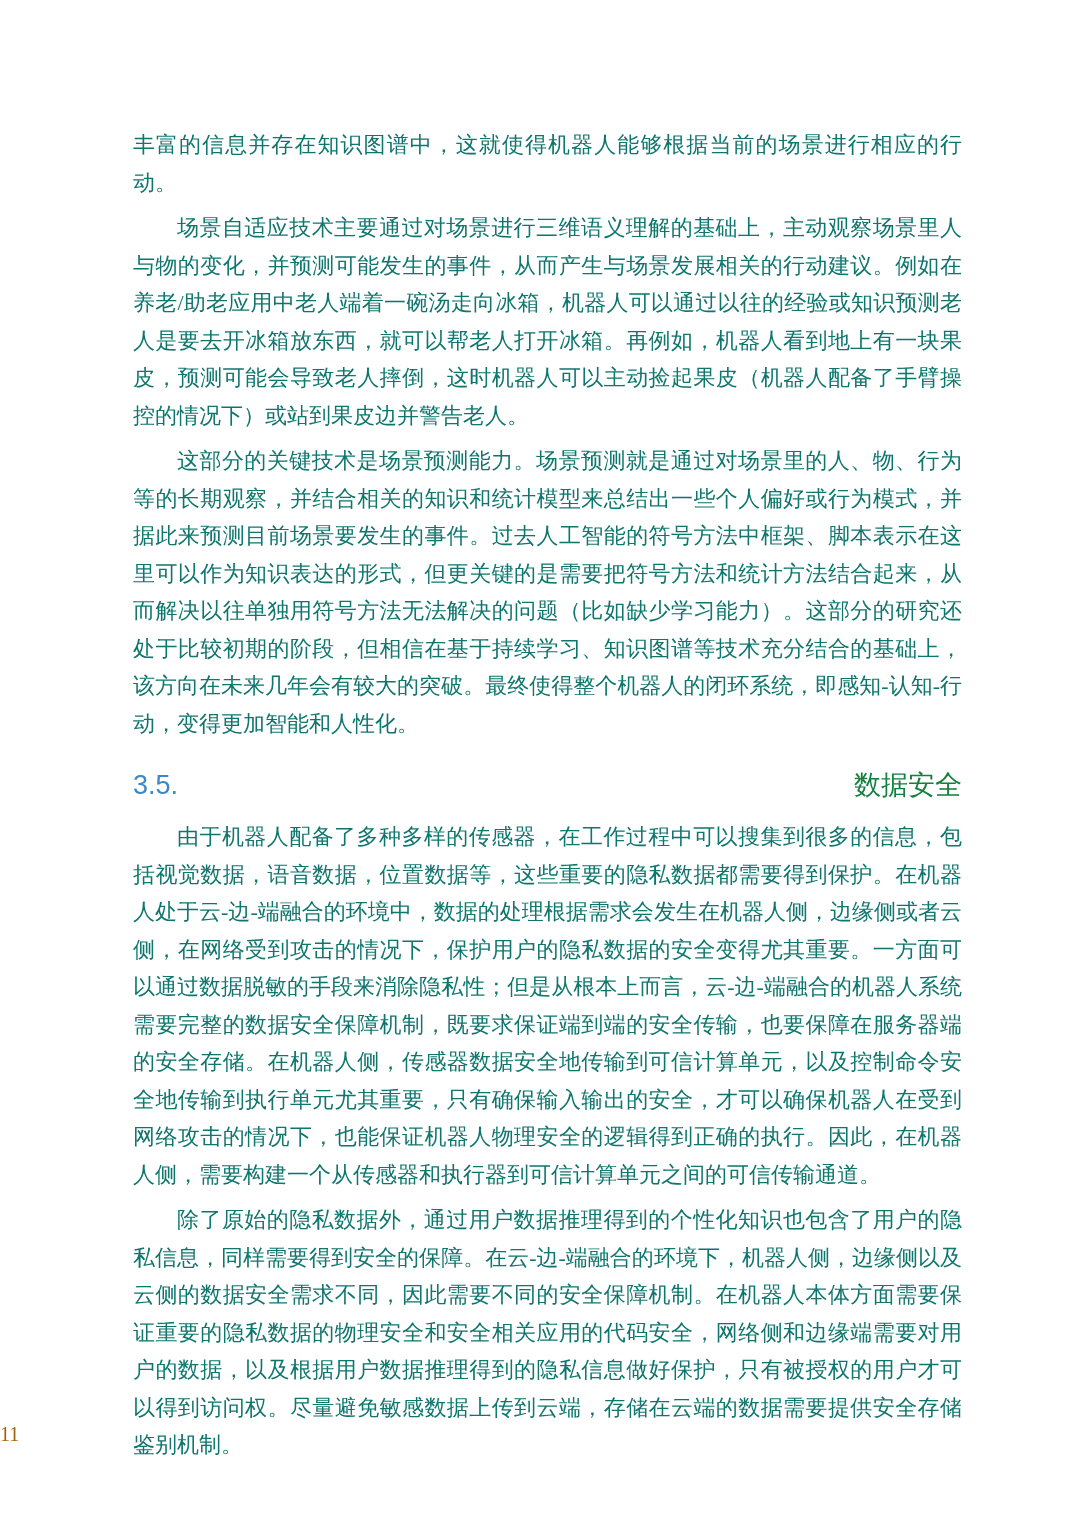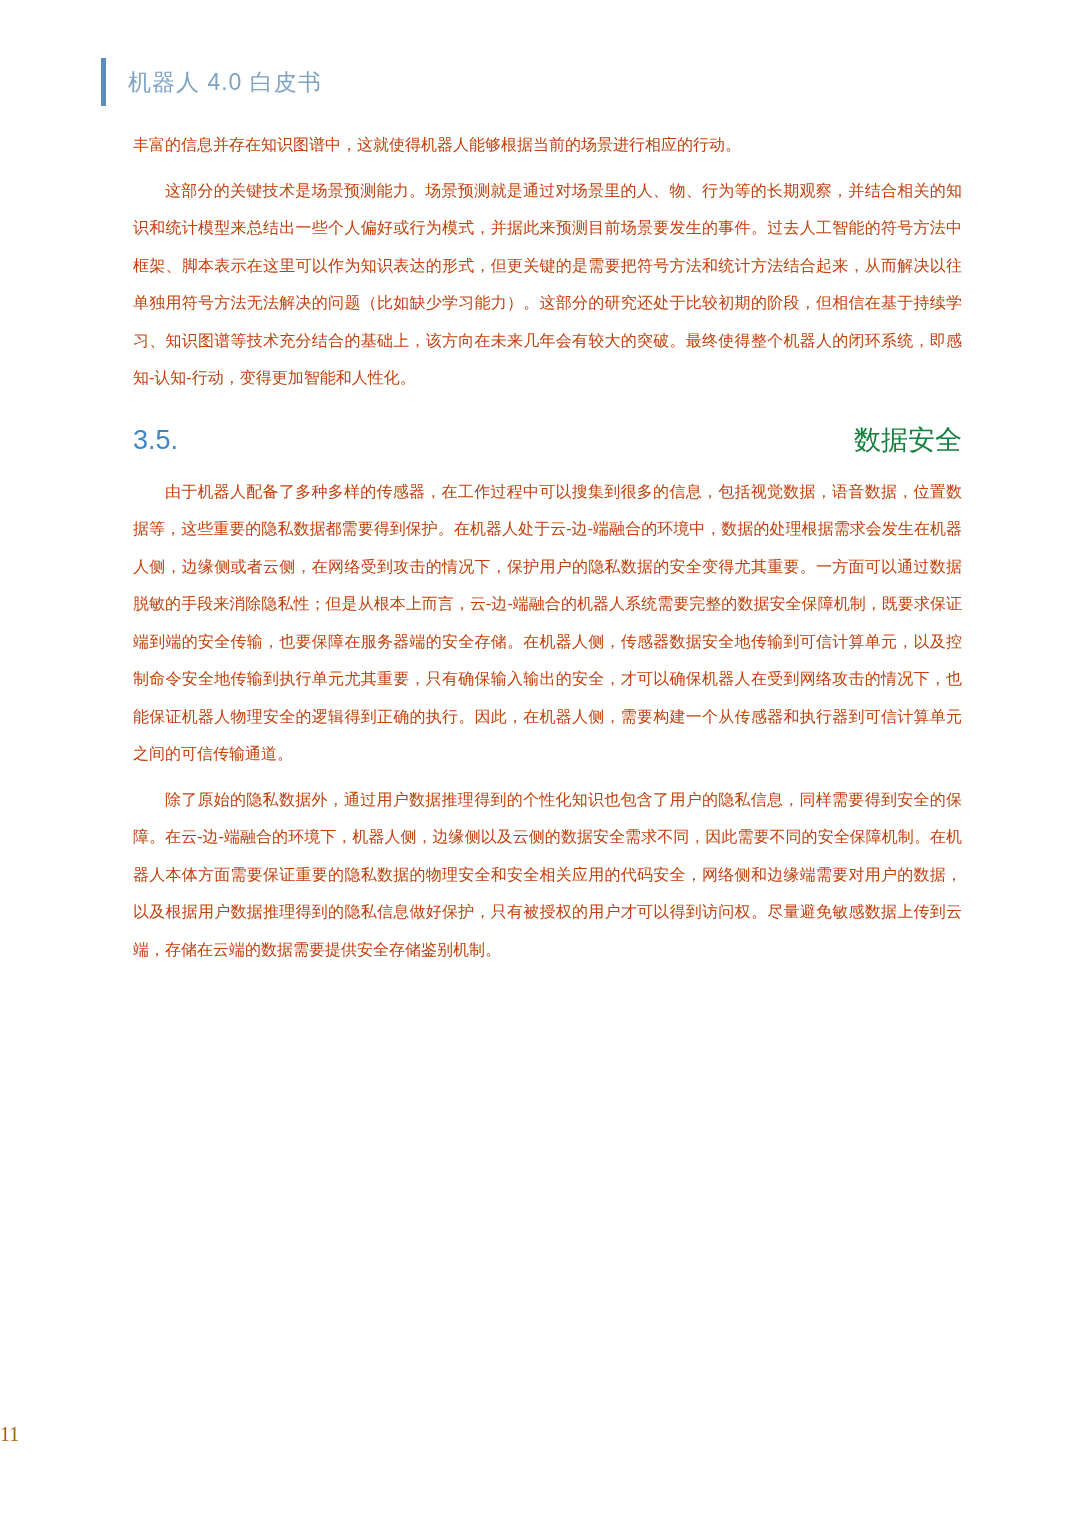--- a/index.html
+++ b/index.html
@@ -38,23 +38,23 @@
   
   .content {
     position: absolute;
     top: 126px;
     left: 133px;
     width: 829px;
   }
   .content p {
     margin: 0;
     padding: 0;
-    font-size: 16px;
+    font-size: 22px;
     line-height: 37.5px;
-    color: #c2410c;
+    color: #0f766e;
     text-align: justify;
     text-justify: inter-ideograph;
     text-indent: 2em;
   }
   .content p.noindent {
     text-indent: 0;
   }
   .content p + p {
     margin-top: 8px;
   }
@@ -86,29 +86,26 @@
     font-size: 20px;
     color: #a16207;
     font-family: "Liberation Serif", serif;
   }
 </style>
 </head>
 <body>
 
 <div class="page">
 
-  <div class="doc-header">
-    <div class="bar"></div>
-    <div class="title">机器人 4.0 白皮书</div>
-  </div>
 
   <div class="content">
 
     <p class="noindent">丰富的信息并存在知识图谱中，这就使得机器人能够根据当前的场景进行相应的行动。</p>
 
+    <p>场景自适应技术主要通过对场景进行三维语义理解的基础上，主动观察场景里人与物的变化，并预测可能发生的事件，从而产生与场景发展相关的行动建议。例如在养老/助老应用中老人端着一碗汤走向冰箱，机器人可以通过以往的经验或知识预测老人是要去开冰箱放东西，就可以帮老人打开冰箱。再例如，机器人看到地上有一块果皮，预测可能会导致老人摔倒，这时机器人可以主动捡起果皮（机器人配备了手臂操控的情况下）或站到果皮边并警告老人。</p>
 
     <p>这部分的关键技术是场景预测能力。场景预测就是通过对场景里的人、物、行为等的长期观察，并结合相关的知识和统计模型来总结出一些个人偏好或行为模式，并据此来预测目前场景要发生的事件。过去人工智能的符号方法中框架、脚本表示在这里可以作为知识表达的形式，但更关键的是需要把符号方法和统计方法结合起来，从而解决以往单独用符号方法无法解决的问题（比如缺少学习能力）。这部分的研究还处于比较初期的阶段，但相信在基于持续学习、知识图谱等技术充分结合的基础上，该方向在未来几年会有较大的突破。最终使得整个机器人的闭环系统，即感知-认知-行动，变得更加智能和人性化。</p>
 
 
     <div class="section-heading">
       <span class="num">3.5.</span>
       <span class="txt">数据安全</span>
     </div>
 
     <p>由于机器人配备了多种多样的传感器，在工作过程中可以搜集到很多的信息，包括视觉数据，语音数据，位置数据等，这些重要的隐私数据都需要得到保护。在机器人处于云-边-端融合的环境中，数据的处理根据需求会发生在机器人侧，边缘侧或者云侧，在网络受到攻击的情况下，保护用户的隐私数据的安全变得尤其重要。一方面可以通过数据脱敏的手段来消除隐私性；但是从根本上而言，云-边-端融合的机器人系统需要完整的数据安全保障机制，既要求保证端到端的安全传输，也要保障在服务器端的安全存储。在机器人侧，传感器数据安全地传输到可信计算单元，以及控制命令安全地传输到执行单元尤其重要，只有确保输入输出的安全，才可以确保机器人在受到网络攻击的情况下，也能保证机器人物理安全的逻辑得到正确的执行。因此，在机器人侧，需要构建一个从传感器和执行器到可信计算单元之间的可信传输通道。</p>

